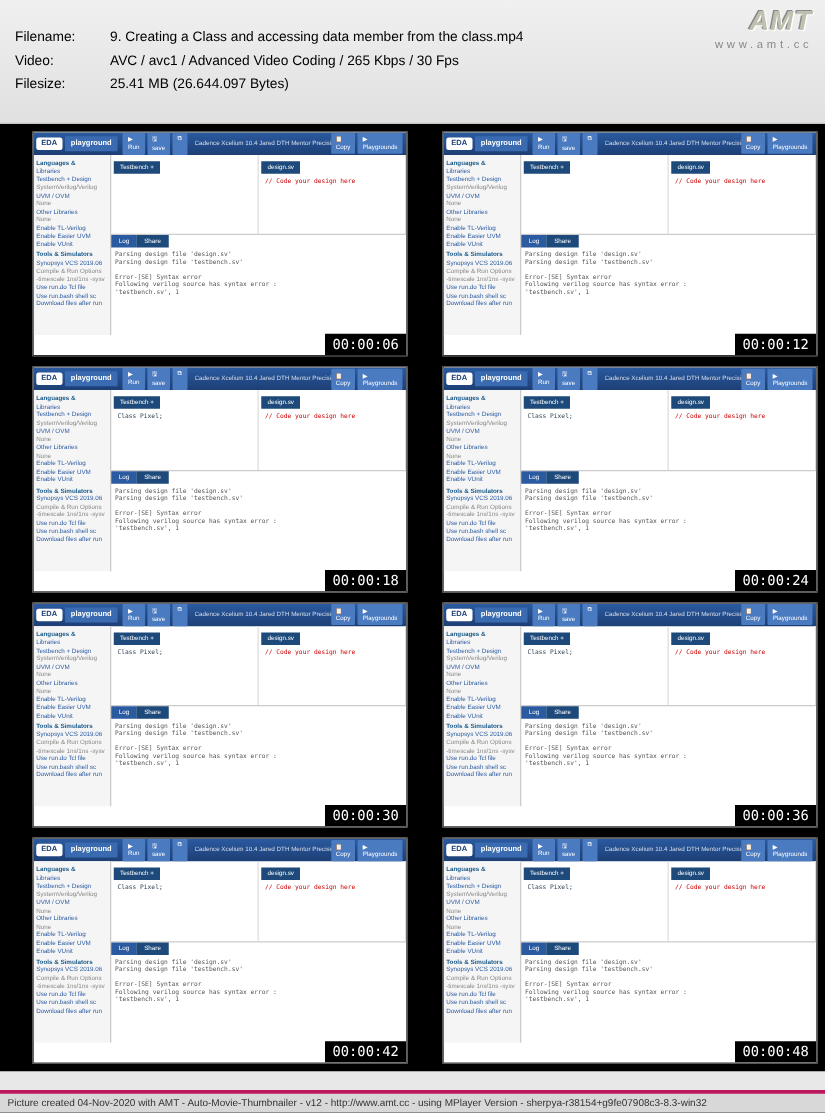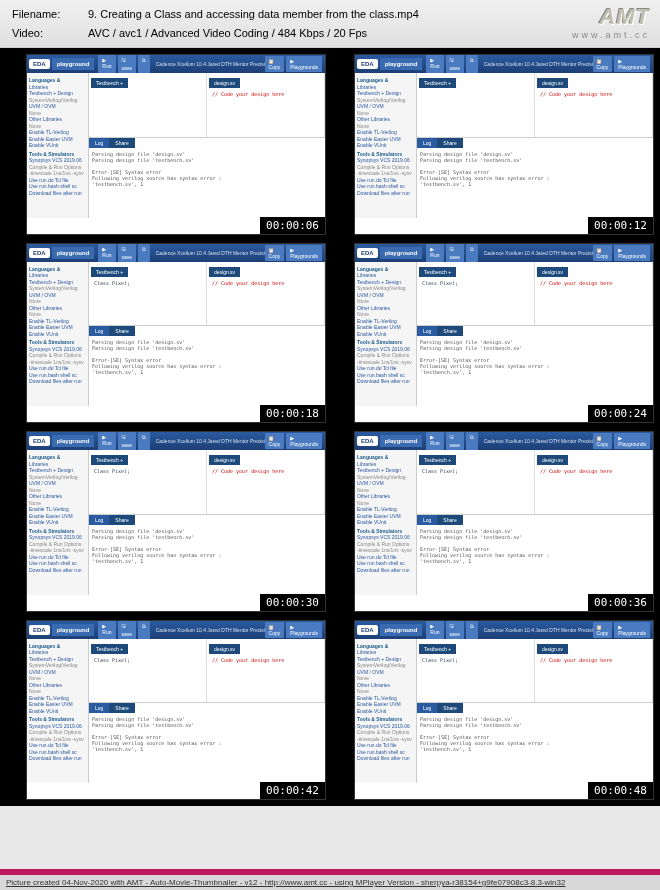--- a/index.html
+++ b/index.html
@@ -6,21 +6,21 @@
 body {
   width: 660px;
   height: 890px;
   background: #e8e8e8;
   font-family: Arial, sans-serif;
   font-size: 11px;
   position: relative;
 }
 .header {
   background: linear-gradient(#f0f0f0, #e0e0e0);
-  padding: 4px 10px;
+  padding: 20px 10px;
   position: relative;
   border-bottom: 1px solid #ccc;
 }
 .meta-table {
   line-height: 1.5;
 }
 .meta-table td:first-child {
   width: 74px;
   vertical-align: top;
 }
@@ -181,41 +181,44 @@
   color: #fff;
   font-size: 11px;
   padding: 2px 6px;
   font-family: monospace;
 }
 .footer {
   position: absolute;
   bottom: 0;
   width: 100%;
   background: #d8d8d8;
-  border-top: 6px solid #be185d;
+  border-top: 3px solid #be185d;
   font-size: 8px;
   padding: 3px 6px;
   color: #333;
   text-align: left;
-  text-decoration: underline;
 }
 </style>
 </head>
 <body>
 
 <div class="header">
   <table class="meta-table">
     <tbody>
         <tr>
           <td>Filename:</td>
           <td>9. Creating a Class and accessing data member from the class.mp4</td>
         </tr>
     <tr>
           <td>Video:</td>
-          <td>AVC / avc1 / Advanced Video Coding / 484 Kbps / 20 Fps</td>
+          <td>AVC / avc1 / Advanced Video Coding / 265 Kbps / 30 Fps</td>
+        </tr>
+    <tr>
+          <td>Filesize:</td>
+          <td>25.41 MB (26.644.097 Bytes)</td>
         </tr>
   </tbody>
     </table>
   <div class="watermark">
     <div class="amt">AMT</div>
     <div class="url">www.amt.cc</div>
   </div>
 </div>
 
 <div class="thumbs-grid">

